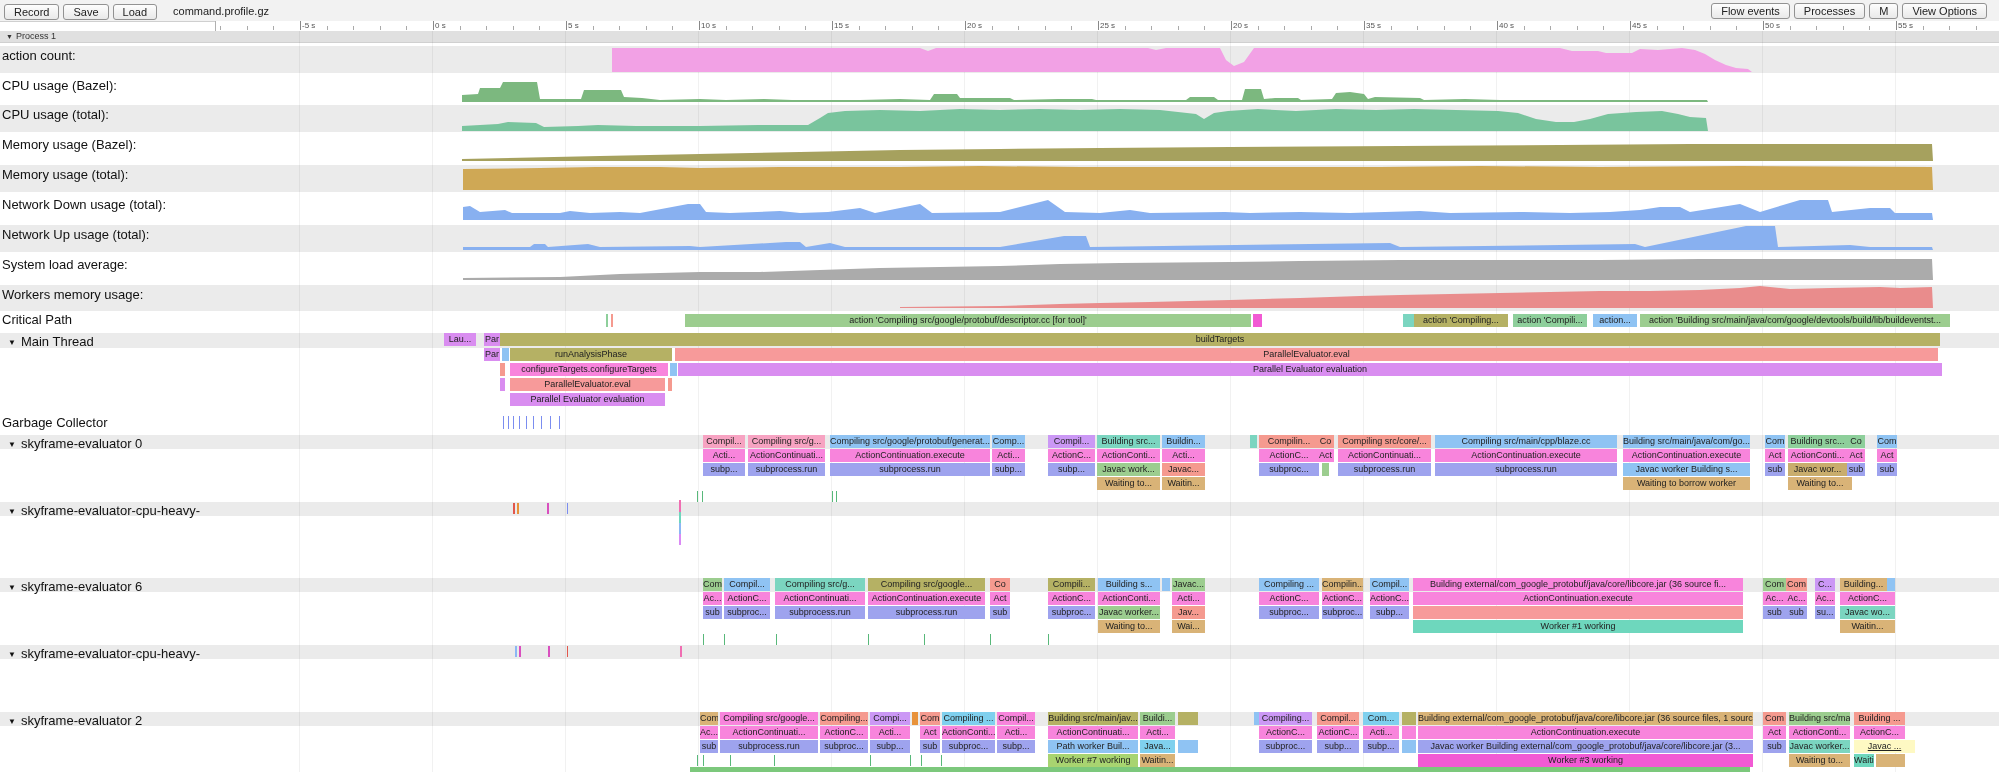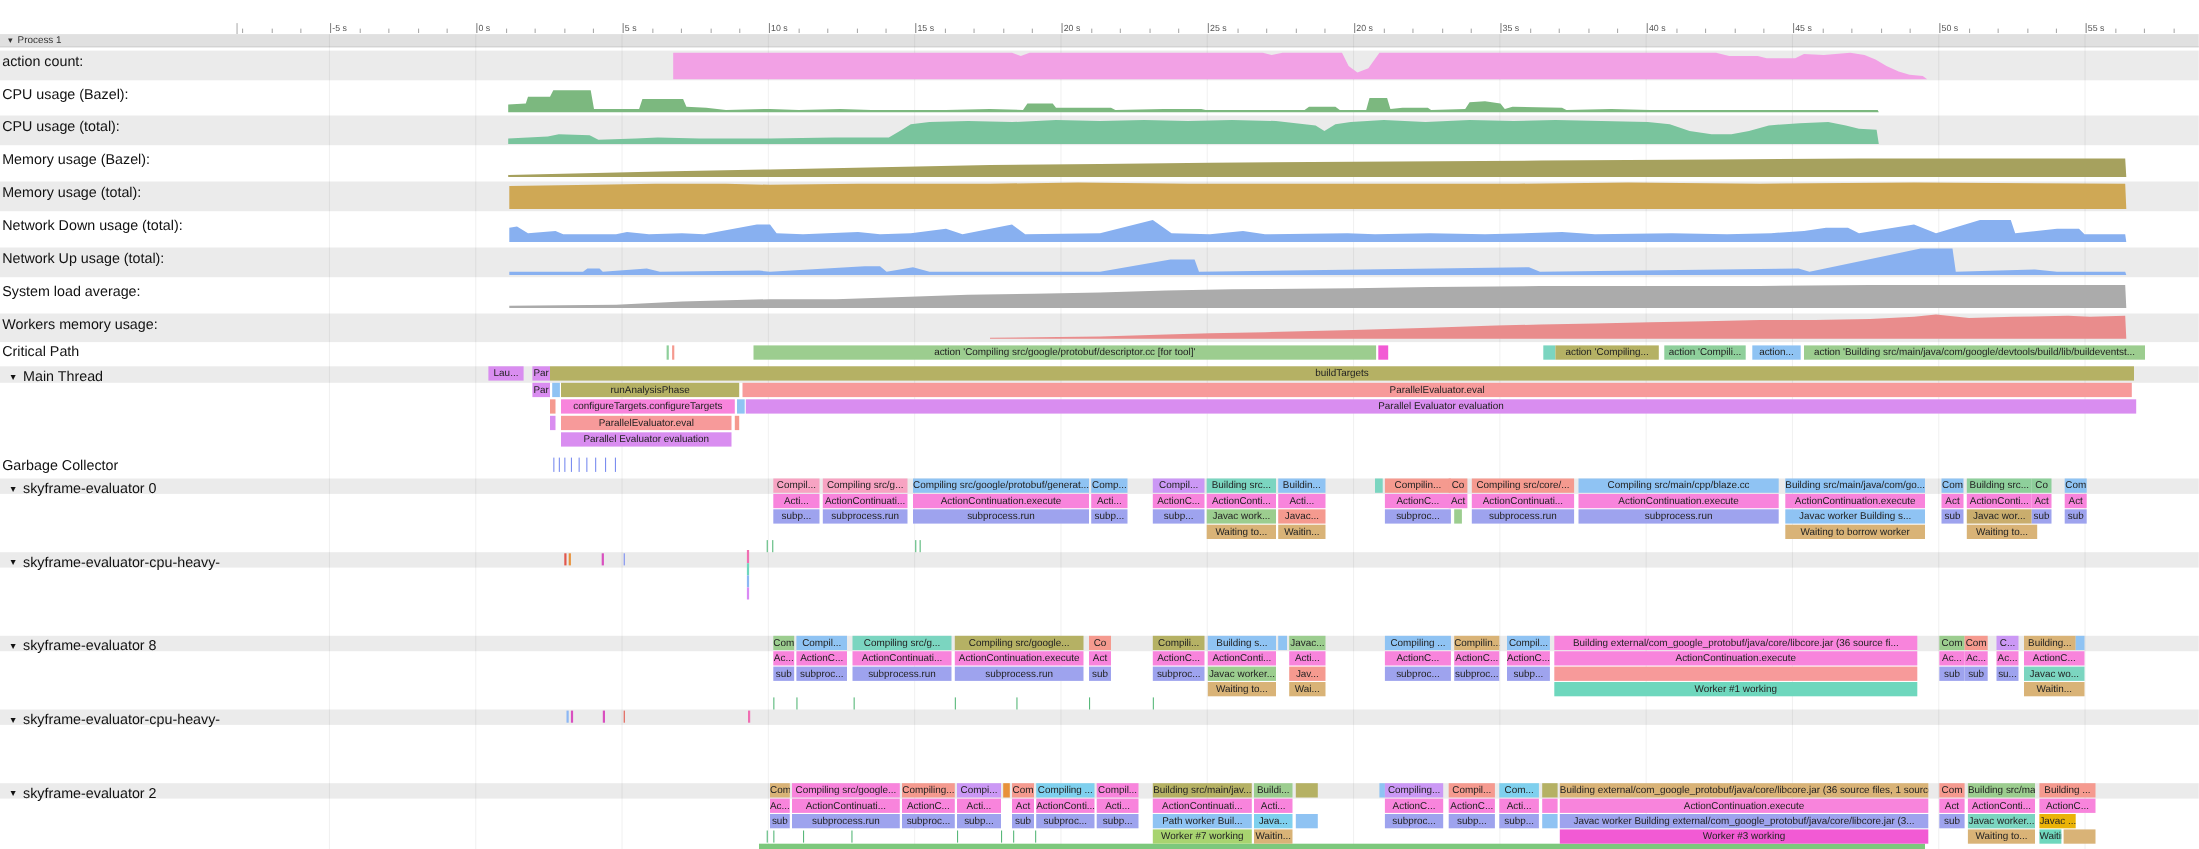--- a/index.html
+++ b/index.html
@@ -29,20 +29,31 @@
   
   .slice{position:absolute;height:13px;font-size:9px;line-height:13px;color:#222;text-align:center;overflow:hidden;white-space:nowrap;box-sizing:border-box;z-index:4;}
   .tick{position:absolute;z-index:4;}
   #counters{position:absolute;left:0;top:0;z-index:2;pointer-events:none;}
   #bottomstrip{position:absolute;background:#7cc87c;z-index:3;}
 </style>
 </head>
 <body>
 
 <div id="app">
+  <div id="toolbar">
+    <span id="tb-left"><div class="tb-btn" style="display: inline-block;">Record</div><div class="tb-btn" style="display: inline-block;">Save</div><div class="tb-btn" style="display: inline-block;">Load</div></span>
+    <span id="filename">command.profile.gz</span>
+    <span id="tb-spacer"></span>
+    <span id="tb-right">
+        <div class="tb-btn">Flow events</div>
+        <div class="tb-btn">Processes</div>
+        <div class="tb-btn">M</div>
+        <div class="tb-btn">View Options</div>
+      </span>
+  </div>
   <div id="ruler">
       <div class="rtick major" style="left: 84px;"></div>
       <div class="rlabel" style="left: 86px;">-5 s</div>
       <div class="rtick minor" style="left: 110.6px;"></div>
       <div class="rtick minor" style="left: 137.2px;"></div>
       <div class="rtick minor" style="left: 163.8px;"></div>
       <div class="rtick minor" style="left: 190.4px;"></div>
       <div class="rtick major" style="left: 217px;"></div>
       <div class="rlabel" style="left: 219px;">0 s</div>
       <div class="rtick minor" style="left: 243.6px;"></div>
@@ -162,21 +173,21 @@
       <div class="rowlabel" style="left: 2px; top: 167px;">Memory usage (total):</div>
       <div class="rowlabel" style="left: 2px; top: 197px;">Network Down usage (total):</div>
       <div class="rowlabel" style="left: 2px; top: 227px;">Network Up usage (total):</div>
       <div class="rowlabel" style="left: 2px; top: 257px;">System load average:</div>
       <div class="rowlabel" style="left: 2px; top: 287px;">Workers memory usage:</div>
       <div class="rowlabel" style="left: 2px; top: 312px;"><span>Critical Path</span></div>
       <div class="rowlabel" style="left: 8px; top: 334px;"><span class="arrow">▼</span><span>Main Thread</span></div>
       <div class="rowlabel" style="left: 2px; top: 415px;"><span>Garbage Collector</span></div>
       <div class="rowlabel" style="left: 8px; top: 436px;"><span class="arrow">▼</span><span>skyframe-evaluator 0</span></div>
       <div class="rowlabel" style="left: 8px; top: 503px;"><span class="arrow">▼</span><span>skyframe-evaluator-cpu-heavy-</span></div>
-      <div class="rowlabel" style="left: 8px; top: 579px;"><span class="arrow">▼</span><span>skyframe-evaluator 8</span></div>
+      <div class="rowlabel" style="left: 8px; top: 579px;"><span class="arrow">▼</span><span>skyframe-evaluator 6</span></div>
       <div class="rowlabel" style="left: 8px; top: 646px;"><span class="arrow">▼</span><span>skyframe-evaluator-cpu-heavy-</span></div>
       <div class="rowlabel" style="left: 8px; top: 713px;"><span class="arrow">▼</span><span>skyframe-evaluator 2</span></div>
       <div class="slice" style="left: 606px; top: 314px; width: 2px; background: rgb(142, 207, 155);"></div>
       <div class="slice" style="left: 611px; top: 314px; width: 2px; background: rgb(245, 154, 143);"></div>
       <div class="slice" title="action 'Compiling src/google/protobuf/descriptor.cc [for tool]'" style="left: 685px; top: 314px; width: 566px; background: rgb(156, 205, 143);">action 'Compiling src/google/protobuf/descriptor.cc [for tool]'</div>
       <div class="slice" style="left: 1253px; top: 314px; width: 9px; background: rgb(242, 90, 212);"></div>
       <div class="slice" style="left: 1403px; top: 314px; width: 11px; background: rgb(123, 213, 192);"></div>
       <div class="slice" title="action 'Compiling..." style="left: 1414px; top: 314px; width: 94px; background: rgb(181, 177, 100);">action 'Compiling...</div>
       <div class="slice" title="action 'Compili..." style="left: 1513px; top: 314px; width: 74px; background: rgb(142, 207, 155);">action 'Compili...</div>
       <div class="slice" title="action..." style="left: 1593px; top: 314px; width: 44px; background: rgb(143, 195, 243);">action...</div>
@@ -350,21 +361,21 @@
       <div class="slice" title="Javac worker Buil..." style="left: 1048px; top: 740px; width: 90px; background: rgb(143, 195, 243);">Path worker Buil...</div>
       <div class="slice" title="Java..." style="left: 1140px; top: 740px; width: 35px; background: rgb(127, 208, 238);">Java...</div>
       <div class="slice" style="left: 1178px; top: 740px; width: 20px; background: rgb(143, 195, 243);"></div>
       <div class="slice" title="subproc..." style="left: 1259px; top: 740px; width: 53px; background: rgb(158, 163, 238);">subproc...</div>
       <div class="slice" title="subp..." style="left: 1317px; top: 740px; width: 42px; background: rgb(158, 163, 238);">subp...</div>
       <div class="slice" title="subp..." style="left: 1363px; top: 740px; width: 36px; background: rgb(158, 163, 238);">subp...</div>
       <div class="slice" style="left: 1402px; top: 740px; width: 14px; background: rgb(143, 195, 243);"></div>
       <div class="slice" title="Javac worker Building external/com_google_protobuf/java/core/libcore.jar (3..." style="left: 1418px; top: 740px; width: 335px; background: rgb(158, 163, 238);">Javac worker Building external/com_google_protobuf/java/core/libcore.jar (3...</div>
       <div class="slice" title="sub" style="left: 1763px; top: 740px; width: 23px; background: rgb(158, 163, 238);">sub</div>
       <div class="slice" title="Javac worker..." style="left: 1789px; top: 740px; width: 61px; background: rgb(123, 213, 192);">Javac worker...</div>
-      <div class="slice" title="Javac ..." style="left: 1854px; top: 740px; width: 33px; background: #eab308;">Javac ...</div>
+      <div class="slice" title="Javac ..." style="left: 1854px; top: 740px; width: 61px; background: #fef9c3; text-decoration: underline;">Javac ...</div>
       <div class="slice" title="Worker #7 working" style="left: 1048px; top: 754px; width: 90px; background: rgb(168, 212, 112);">Worker #7 working</div>
       <div class="slice" title="Waitin..." style="left: 1140px; top: 754px; width: 35px; background: rgb(217, 179, 119);">Waitin...</div>
       <div class="slice" title="Worker #3 working" style="left: 1418px; top: 754px; width: 335px; background: rgb(242, 90, 212);">Worker #3 working</div>
       <div class="slice" title="Waiting to..." style="left: 1789px; top: 754px; width: 61px; background: rgb(217, 179, 119);">Waiting to...</div>
       <div class="slice" title="Waitin..." style="left: 1854px; top: 754px; width: 20px; background: rgb(110, 215, 189);">Waitin...</div>
       <div class="slice" style="left: 1876px; top: 754px; width: 29px; background: rgb(217, 179, 119);"></div>
       <div class="tick" style="left: 503px; top: 416px; height: 13px; width: 1px; background: rgb(123, 141, 240);"></div>
       <div class="tick" style="left: 508px; top: 416px; height: 13px; width: 1px; background: rgb(123, 141, 240);"></div>
       <div class="tick" style="left: 513px; top: 416px; height: 13px; width: 1px; background: rgb(123, 141, 240);"></div>
       <div class="tick" style="left: 519px; top: 416px; height: 13px; width: 1px; background: rgb(123, 141, 240);"></div>

